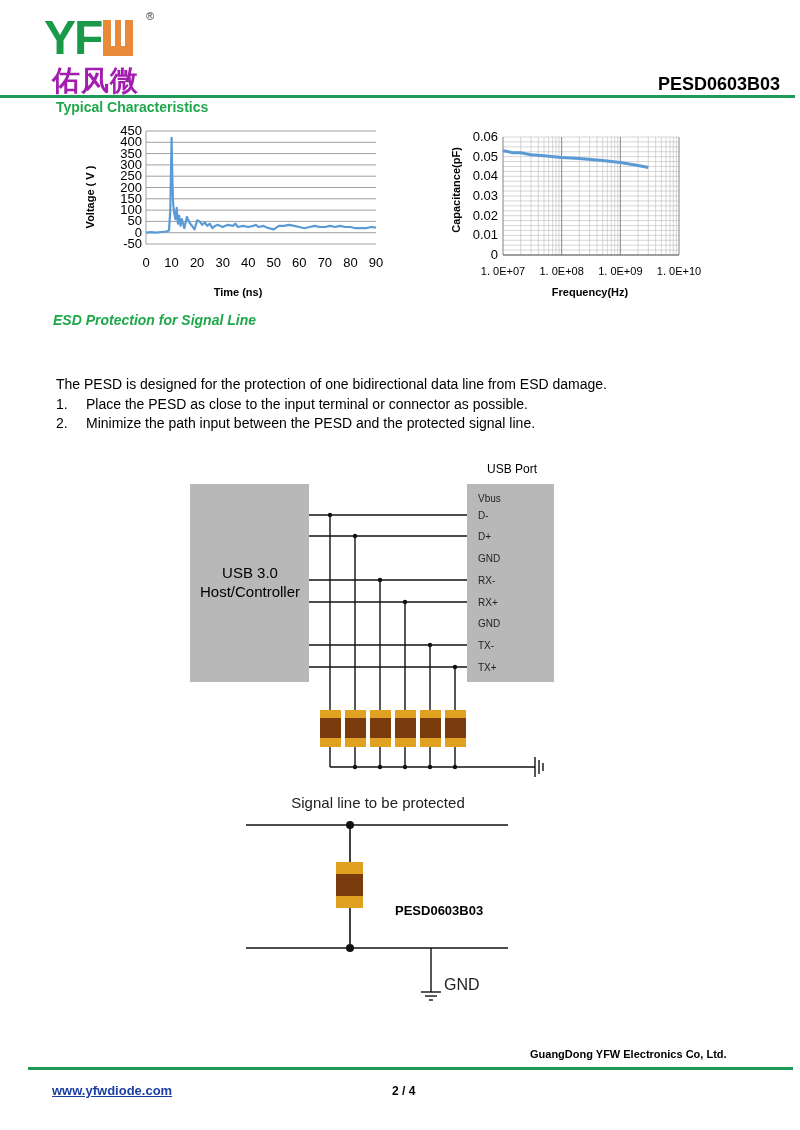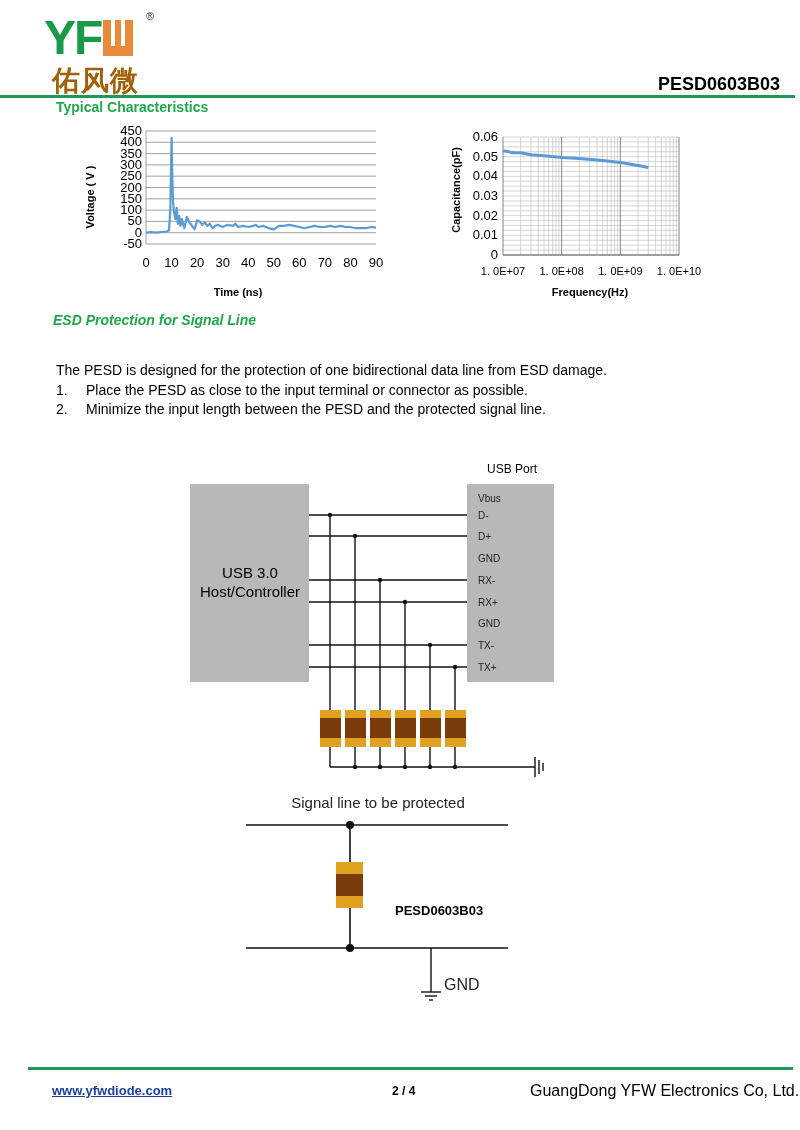--- a/index.html
+++ b/index.html
@@ -3,30 +3,30 @@
 <meta charset="utf-8">
 <style>
   html, body { margin:0; padding:0; background:#fff; }
   body { width:800px; height:1130px; position:relative; overflow:hidden; font-family:"Liberation Sans", sans-serif; color:#000; }
   .abs { position:absolute; }
   .logo-yfw { left:44px; top:14px; font-family:"Liberation Sans", sans-serif; font-weight:bold; font-size:48px; line-height:48px; letter-spacing:-2px; color:#1a9a48; }
   .logo-w { display:inline-block; width:30px; height:36px; background:#e98a3a; vertical-align:top; margin-top:6px; margin-left:2px; position:relative; }
   .logo-w::before { content:""; position:absolute; left:8px; top:0; width:4px; height:26px; background:#fff; }
   .logo-w::after { content:""; position:absolute; left:18px; top:0; width:4px; height:26px; background:#fff; }
   .logo-reg { left:146px; top:10px; font-size:11px; color:#333; }
-  .logo-cn { left:52px; top:62px; font-size:28px; font-weight:bold; color:#a16207; font-family:"DejaVu Sans", sans-serif; letter-spacing:1px; }
+  .logo-cn { left:52px; top:62px; font-size:28px; font-weight:bold; color:#a21caf; font-family:"DejaVu Sans", sans-serif; letter-spacing:1px; }
   .part-header { right:20px; top:74px; font-weight:bold; font-size:18px; }
   .hr-green { left:0; height:3px; background:#1f9a56; }
   .section-title { font-weight:bold; color:#1ea84a; font-size:14px; }
   .body-text { font-size:14px; line-height:19.5px; }
   .body-text .num { display:inline-block; width:30px; }
   svg text { font-family:"Liberation Sans", sans-serif; }
   .footer-link { left:52px; top:1083px; font-size:13px; font-weight:bold; color:#1a3fa0; text-decoration:underline; }
   .footer-page { left:392px; top:1084px; font-size:12px; font-weight:bold; }
-  .footer-company { left:530px; top:1082px; font-size:16px; font-weight:normal; }
+  .footer-company { left:530px; top:1048px; font-size:11px; font-weight:bold; }
 </style>
 </head>
 <body>
 
 <div class="abs logo-yfw"><span>YF</span><span class="logo-w"></span></div>
 <div class="abs logo-reg">®</div>
 <div class="abs logo-cn">佑风微</div>
 <div class="abs part-header">PESD0603B03</div>
 <div class="abs hr-green" style="top:95px; width:795px;"></div>
 
@@ -149,24 +149,24 @@
       <text x="180.33333333333331" y="155" font-size="11" text-anchor="middle" font-family="DejaVu Sans Mono, monospace">1. 0E+09</text>
       <text x="239" y="155" font-size="11" text-anchor="middle" font-family="DejaVu Sans Mono, monospace">1. 0E+10</text>
     </g>
   <polyline id="c2-line" fill="none" stroke="#5b9bd5" stroke-width="3" stroke-linejoin="round" points="63.0,30.8 73.3,32.7 80.7,32.7 91.0,34.7 104.0,35.7 121.7,37.6 139.3,38.6 162.7,40.6 180.3,42.6 198.0,45.5 208.3,47.5"></polyline>
   <text font-size="11" font-weight="bold" transform="translate(20,70) rotate(-90)" text-anchor="middle">Capacitance(pF)</text>
   <text font-size="11" font-weight="bold" x="150" y="176" text-anchor="middle">Frequency(Hz)</text>
 </svg>
 
 <div class="abs section-title" style="left:53px; top:312px;font-style:italic;">ESD Protection for Signal Line</div>
 
-<div class="abs body-text" style="left:56px; top:361px; width:720px;">
+<div class="abs body-text" style="left:56px; top:375px; width:720px;">
   <div>The PESD is designed for the protection of one bidirectional data line from ESD damage.</div>
   <div><span class="num">1.</span><span>Place the PESD as close to the input terminal or connector as possible.</span></div>
-  <div><span class="num">2.</span><span>Minimize the input length between the PESD and the protected signal line.</span></div>
+  <div><span class="num">2.</span><span>Minimize the path input between the PESD and the protected signal line.</span></div>
 </div>
 
 <svg class="abs" style="left:0; top:455px;" width="800" height="330">
   <rect x="190" y="29" width="119" height="198" fill="#b8b8b8"></rect>
   <text x="250" y="123" font-family="Liberation Serif, serif" font-size="15" text-anchor="middle">USB 3.0</text>
   <text x="250" y="142" font-family="Liberation Serif, serif" font-size="15" text-anchor="middle">Host/Controller</text>
   <text x="512" y="18" font-family="Liberation Serif, serif" font-size="12" text-anchor="middle">USB Port</text>
   <rect x="467" y="29" width="87" height="198" fill="#b8b8b8"></rect>
   <g id="usb-pins">
       <text x="478" y="47" font-size="10" font-family="Liberation Serif, serif" fill="#222">Vbus</text>

